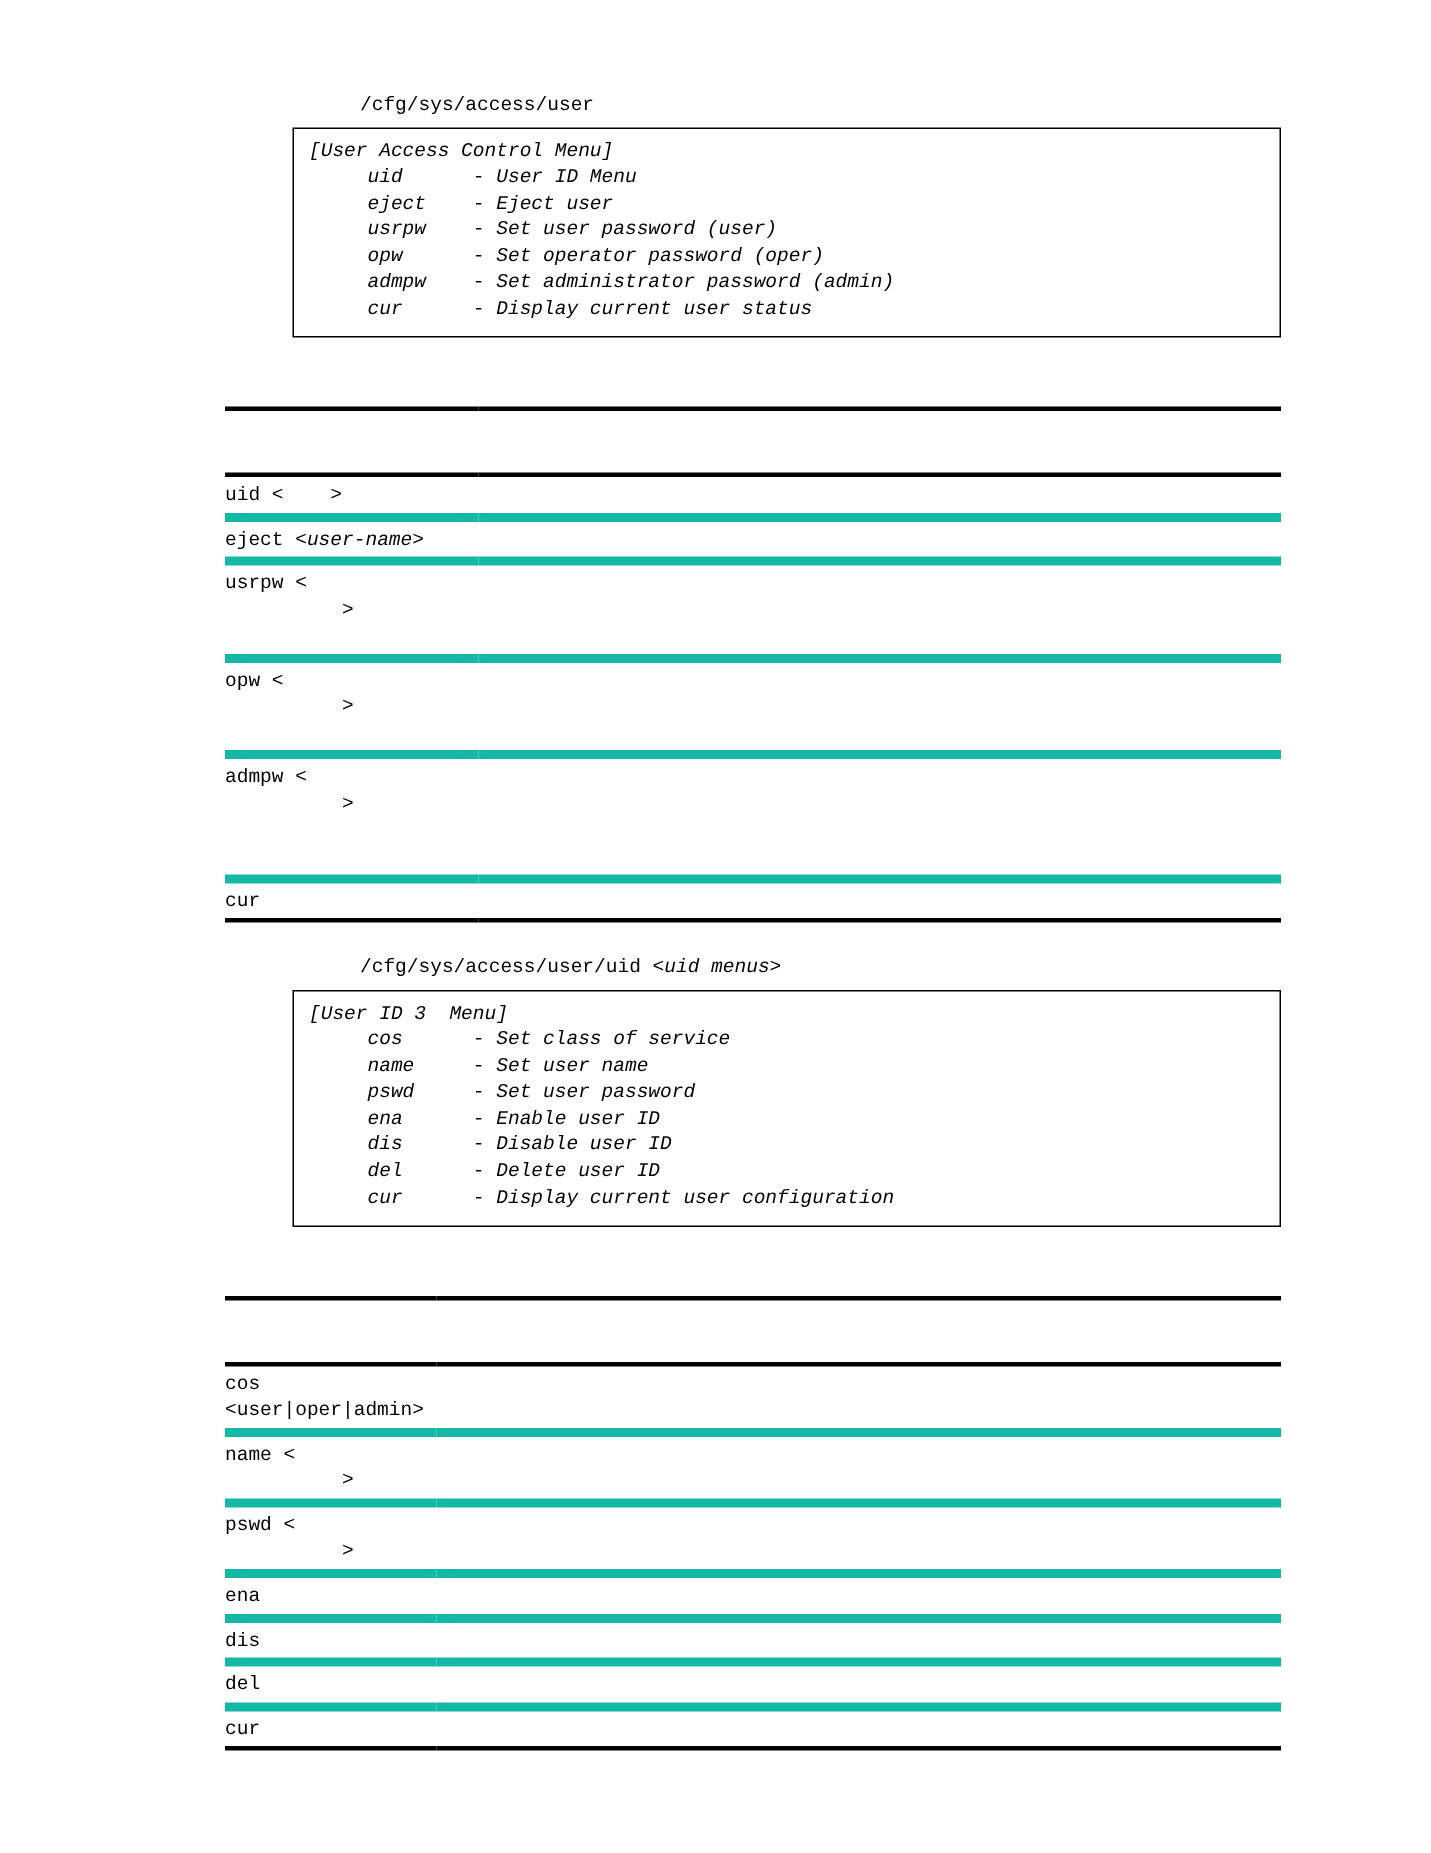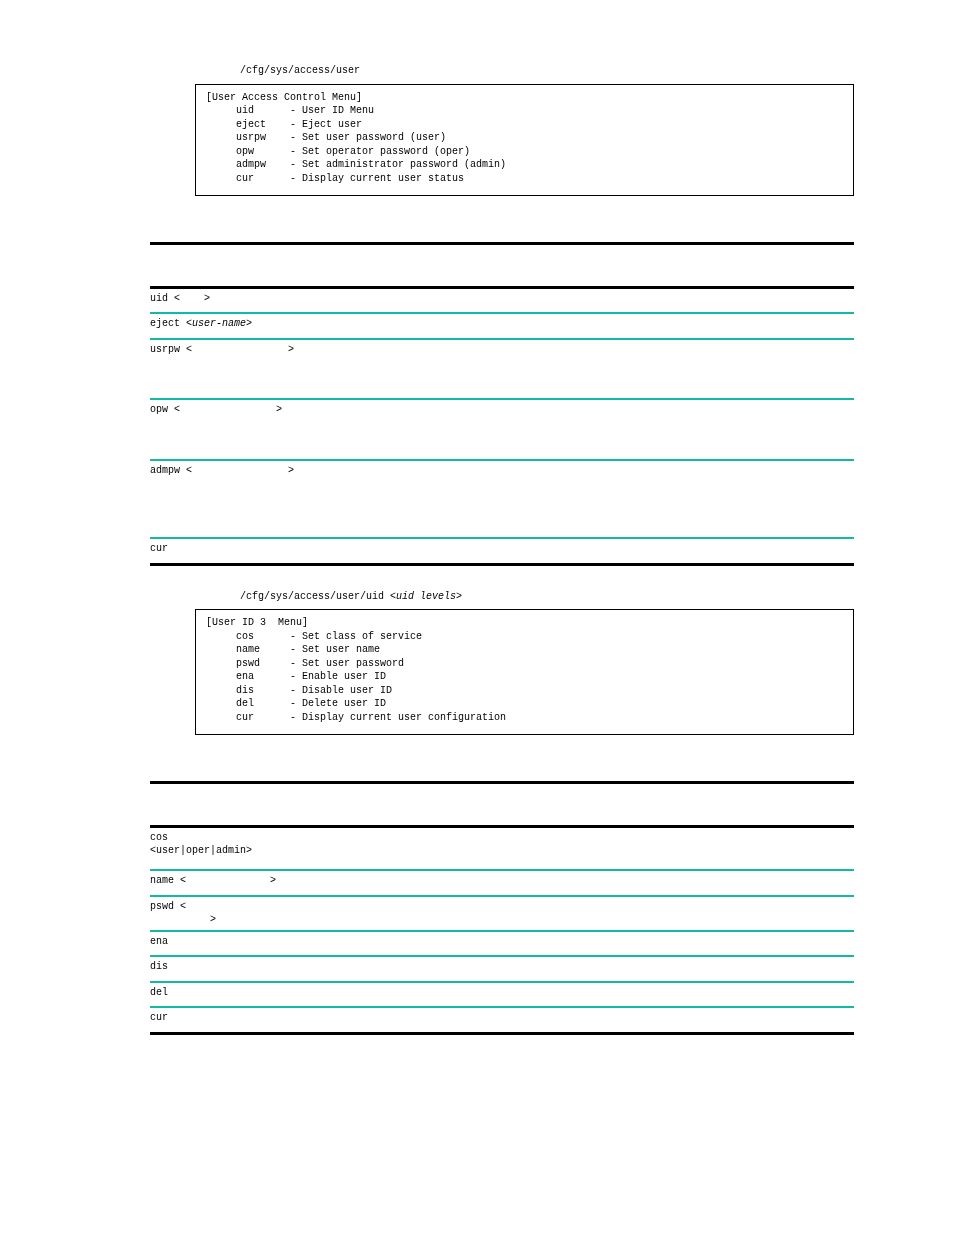--- a/index.html
+++ b/index.html
@@ -6,49 +6,50 @@
     font-family: Arial, Helvetica, sans-serif;
     font-size: 13px;
     margin: 0;
     padding: 40px 100px 60px 150px;
     color: #000;
     background: #fff;
     line-height: 1.35;
   }
   .mono {
     font-family: "Courier New", Courier, monospace;
-    font-size: 10px;
+    font-size: 13px;
   }
   .section-heading-line {
     margin: 20px 0 4px 90px;
   }
   .section-heading-line .bold {
     font-weight: bold;
   }
   .code-box {
     border: 1px solid #000;
     padding: 6px 10px 10px 10px;
     margin: 6px 0 10px 45px;
     white-space: pre;
+    font-style: italic;
   }
   .table-caption {
     font-weight: bold;
     margin: 26px 0 2px 0;
   }
   table.opt {
     width: 100%;
     border-collapse: collapse;
     margin: 0;
   }
   table.opt td {
     vertical-align: top;
     padding: 3px 6px 3px 0;
   }
   table.opt tr.top-heavy td { border-top: 3px solid #000; }
-  table.opt tr.top-thin  td { border-top: 2px solid #14b8a6; }
+  table.opt tr.top-thin  td { border-top: 6px solid #14b8a6; }
   table.opt tr.closer    td { border-bottom: 3px solid #000; }
   .col-syntax { width: 24%; }
   .col-syntax-narrow { width: 20%; font-family: Liberation Mono, monospace; }
   .italic { font-style: italic; }
   .faint { color: #fff; } 
 </style>
 </head>
 <body>
 
 <div class="section-heading-line">
@@ -94,21 +95,21 @@
     <td class="faint">Sets the administrator (admin) password. The super user administrator has complete access to all menus, information, and configuration commands on the GbE2c, including the ability to change both the user and administrator passwords. Access includes "oper" functions.</td>
   </tr>
   <tr class="top-thin closer">
     <td class="mono col-syntax"><span>cur</span></td>
     <td class="faint">Displays the current user status.</td>
   </tr>
 </tbody>
   </table>
 
 <div class="section-heading-line">
-  <span class="mono"><span>/cfg/sys/access/user/uid &lt;</span><span class="italic">uid levels</span><span>&gt;</span></span>
+  <span class="mono"><span>/cfg/sys/access/user/uid &lt;</span><span class="italic">uid menus</span><span>&gt;</span></span>
   <span class="bold faint">User ID configuration</span>
 </div>
 
 <div class="code-box mono">[User ID 3  Menu]
      cos      - Set class of service
      name     - Set user name
      pswd     - Set user password
      ena      - Enable user ID
      dis      - Disable user ID
      del      - Delete user ID

